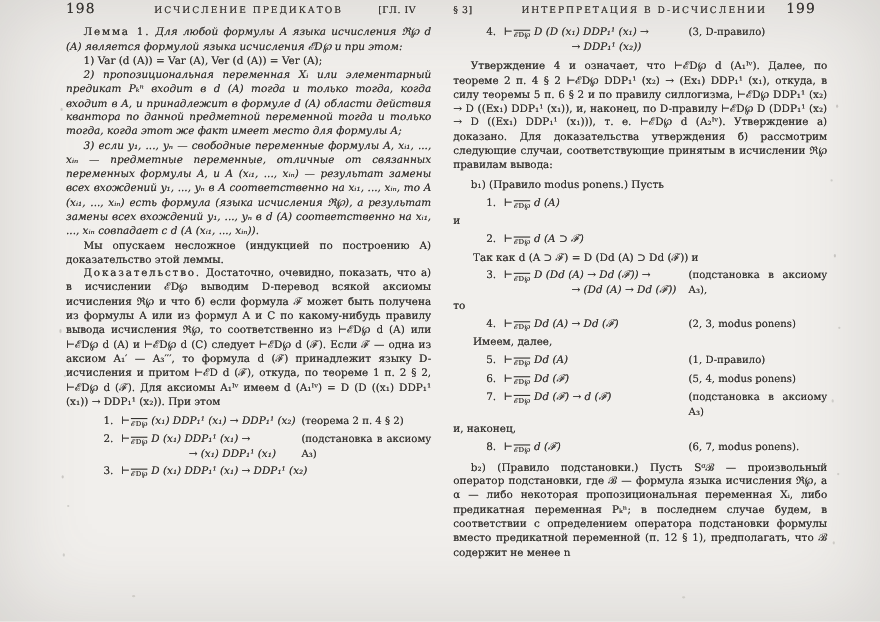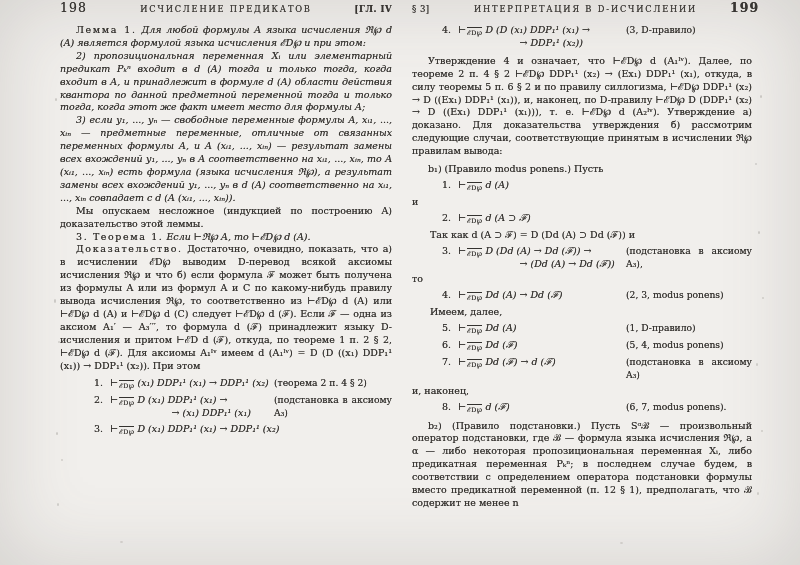--- a/index.html
+++ b/index.html
@@ -9,21 +9,21 @@
     color:#34322f;
     position:relative;
     text-shadow:0 0 .4px rgba(45,42,38,.75);
   }
   .vignette{position:absolute;inset:0;box-shadow:inset 0 0 80px rgba(95,92,86,.20);pointer-events:none;z-index:5;}
   .page{position:absolute;top:0;}
   .page-left{left:60px;width:332px;}
   .page-right{left:412px;width:340px;}
   .running-head{display:flex;align-items:baseline;margin-bottom:9px;}
   .rh-side{flex:none;width:62px;}
-  .rh-right{text-align:right;font-weight:bold;}
+  .rh-right{text-align:center;}
   .rh-center{flex:1;text-align:center;font-size:8.3px;letter-spacing:1.8px;color:#3c3a36;white-space:nowrap;}
   .pgnum{font-size:12.5px;letter-spacing:1px;}
   .corner{font-size:8.5px;letter-spacing:.5px;}
   .body-text{font-size:9.5px;line-height:12.9px;text-align:justify;}
   .para{margin:0;text-indent:16px;}
   .it{font-style:italic;}
   .sp-head{letter-spacing:1.6px;font-style:normal;}
   .drow{display:flex;align-items:baseline;margin:3px 0;}
   .drow-l{margin-left:34px;}
   .drow-r{margin-left:30px;}
@@ -61,24 +61,24 @@
 <div class="vignette"></div>
 
 <div class="page page-left">
   <div class="running-head">
     <span class="rh-side pgnum">198</span>
     <span class="rh-center">ИСЧИСЛЕНИЕ ПРЕДИКАТОВ</span>
     <span class="rh-side rh-right corner">[ГЛ. IV</span>
   </div>
   <div class="body-text">
     <p class="para it"><span class="sp-head">Лемма 1.</span><span> Для любой формулы A языка исчисления ℜ℘ d (A) является формулой языка исчисления ℰD℘ и при этом:</span></p>
+    <p class="para">1) Var (d (A)) = Var (A), Ver (d (A)) = Ver (A);</p>
     <p class="para it">2) пропозициональная переменная Xᵢ или элементарный предикат Pₖⁿ входит в d (A) тогда и только тогда, когда входит в A, и принадлежит в формуле d (A) области действия квантора по данной предметной переменной тогда и только тогда, когда этот же факт имеет место для формулы A;</p>
     <p class="para it">3) если y₁, ..., yₙ — свободные переменные формулы A, xᵢ₁, ..., xᵢₙ — предметные переменные, отличные от связанных переменных формулы A, и A (xᵢ₁, ..., xᵢₙ) — результат замены всех вхождений y₁, ..., yₙ в A соответственно на xᵢ₁, ..., xᵢₙ, то A (xᵢ₁, ..., xᵢₙ) есть формула (языка исчисления ℜ℘), а результат замены всех вхождений y₁, ..., yₙ в d (A) соответственно на xᵢ₁, ..., xᵢₙ совпадает с d (A (xᵢ₁, ..., xᵢₙ)).</p>
     <p class="para">Мы опускаем несложное (индукцией по построению A) доказательство этой леммы.</p>
-    <p class="para it"><span class="sp-head">3. Теорема 1.</span><span> Если ⊢ℜ℘ A, то ⊢ℰD℘ d (A).</span></p>
     <p class="para"><span class="sp-head">Доказательство.</span><span> Достаточно, очевидно, показать, что а) в исчислении ℰD℘ выводим D-перевод всякой аксиомы исчисления ℜ℘ и что б) если формула ℱ может быть получена из формулы A или из формул A и C по какому-нибудь правилу вывода исчисления ℜ℘, то соответственно из ⊢ℰD℘ d (A) или ⊢ℰD℘ d (A) и ⊢ℰD℘ d (C) следует ⊢ℰD℘ d (ℱ). Если ℱ — одна из аксиом A₁′ — A₃′′′, то формула d (ℱ) принадлежит языку D-исчисления и притом ⊢ℰD d (ℱ), откуда, по теореме 1 п. 2 § 2, ⊢ℰD℘ d (ℱ). Для аксиомы A₁ᴵᵛ имеем d (A₁ᴵᵛ) = D (D ((x₁) DDP₁¹ (x₁)) → DDP₁¹ (x₂)). При этом</span></p>
 
     <div class="drow drow-l gap-top">
       <span class="dnum">1.</span>
       <span class="dts"><span>⊢</span><span class="tsub">ℰD℘</span></span>
       <span class="dform"><span>(x₁) DDP₁¹ (x₁) → DDP₁¹ (x₂)</span></span>
       <span class="dnote">(теорема 2 п. 4 § 2)</span>
     </div>
     <div class="drow drow-l">
       <span class="dnum">2.</span>

